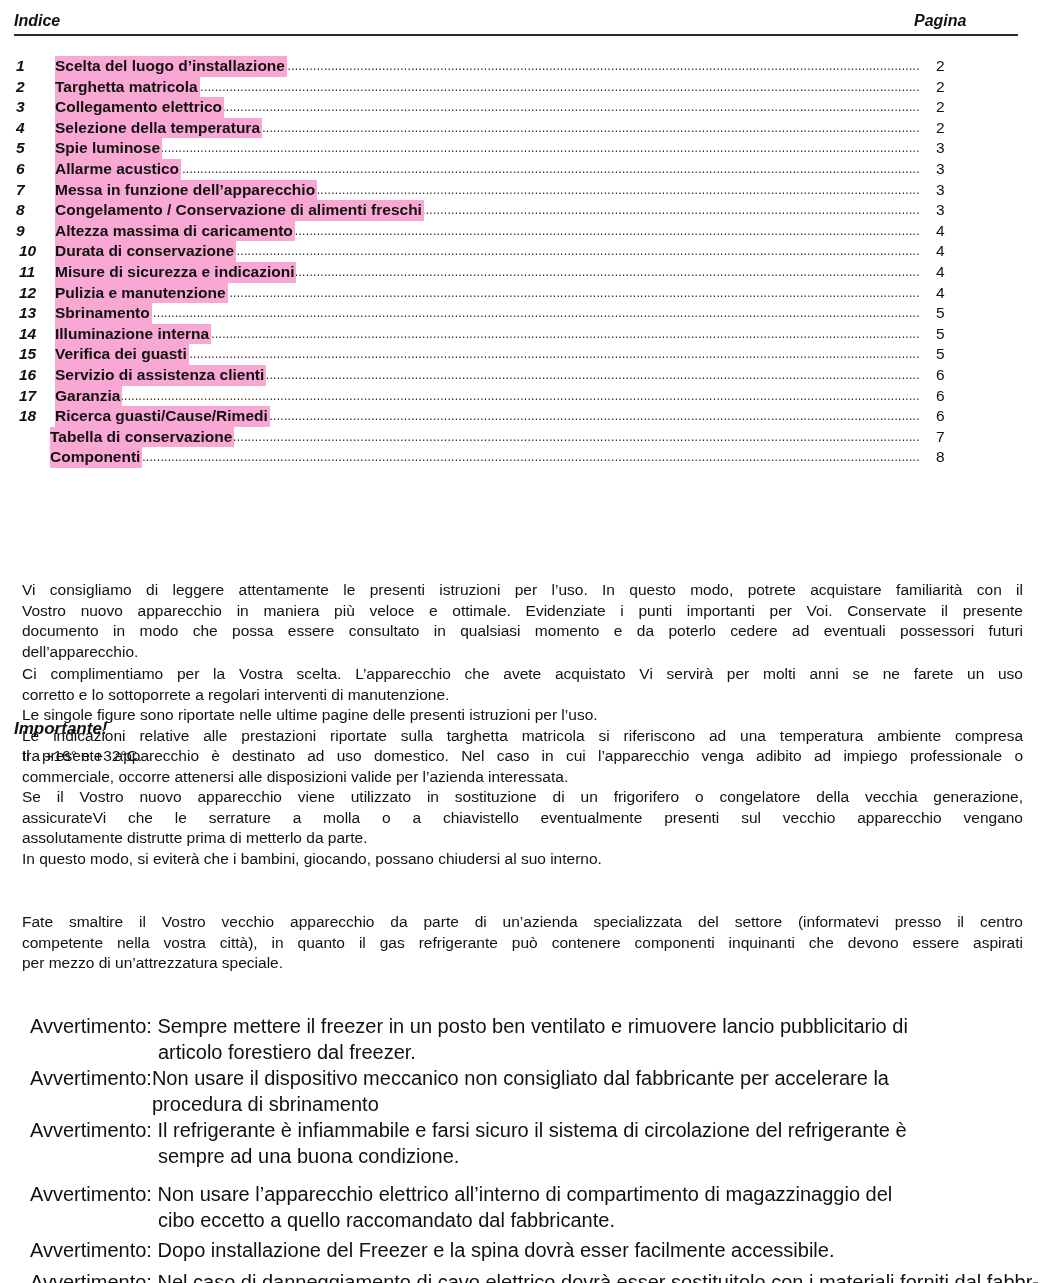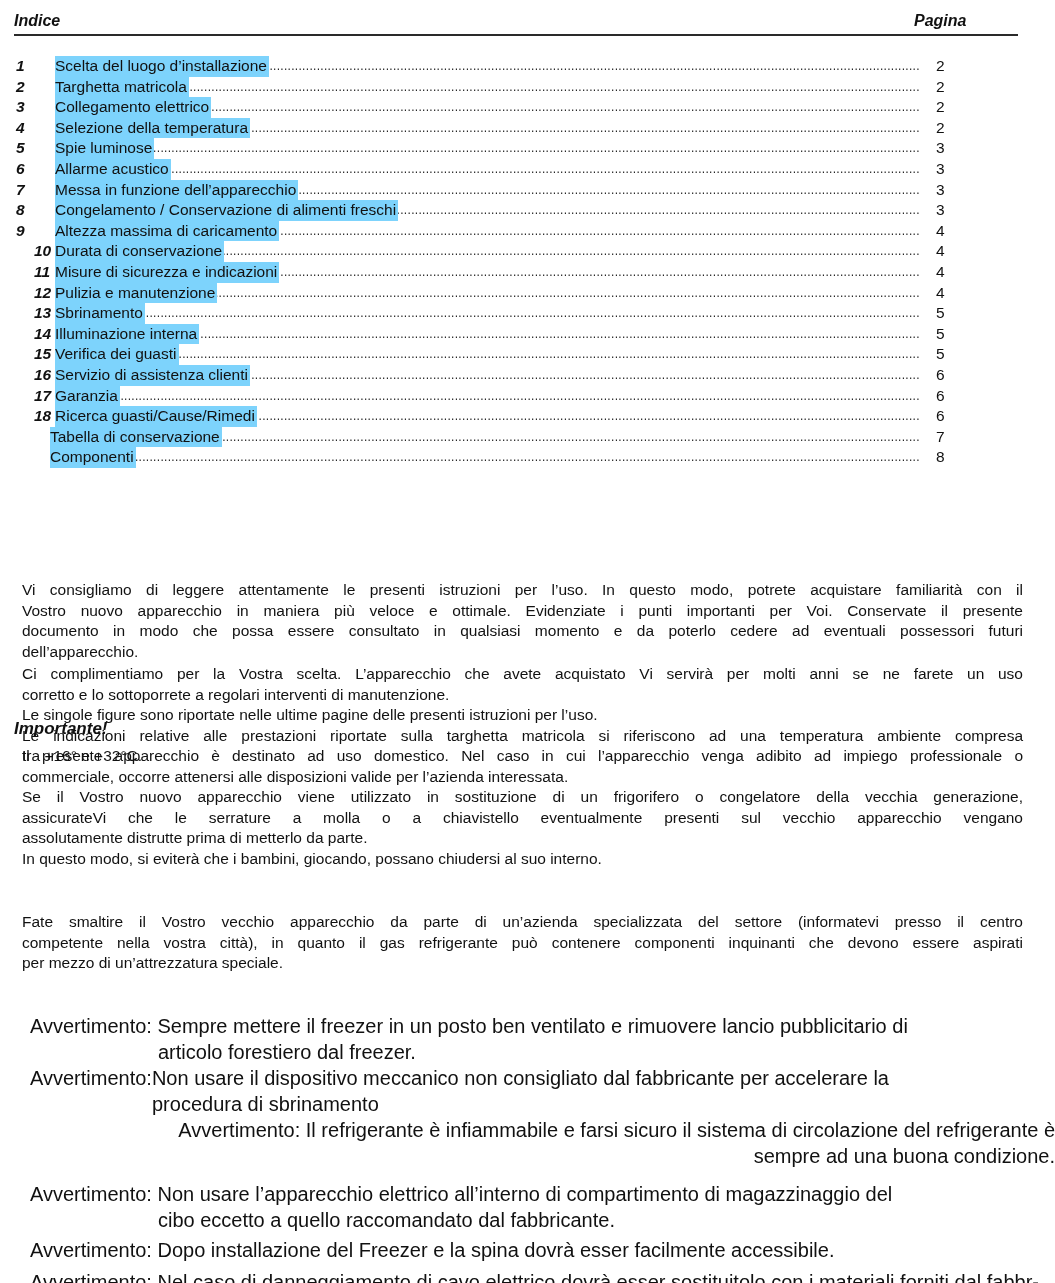--- a/index.html
+++ b/index.html
@@ -10,22 +10,22 @@
     .header {
       position: absolute; left: 14px; top: 8px; width: 1004px; height: 26px;
       border-bottom: 2px solid #2a2a2a;
     }
     .header .title { position: absolute; left: 0; top: 4px; font-size: 16px; font-weight: bold; font-style: italic; text-align: right; }
     .header .page-label { position: absolute; left: 900px; top: 4px; font-size: 16px; font-weight: bold; font-style: italic; }
 
     .toc { position: absolute; left: 14px; top: 56px; width: 950px; }
     .toc-row { position: relative; height: 20.6px; font-size: 15.5px; line-height: 20.6px; }
     .toc-num { position: absolute; left: 2px; top: 0; font-weight: bold; font-style: italic; width: 30px; }
-    .toc-num.two { left: 20px; }
-    .toc-title { position: absolute; left: 41px; top: 0; white-space: nowrap; background: #7dd3fc; padding-right: 2px; z-index: 2; }
+    .toc-num.two { left: 5px; }
+    .toc-title { position: absolute; left: 41px; top: 0; white-space: nowrap; background: #f9a8d4; padding-right: 2px; z-index: 2; font-weight: bold; }
     .toc-row.sub .toc-title { left: 36px; }
     .toc-dots {
       position: absolute; left: 41px; right: 44px; top: 0; overflow: hidden; white-space: nowrap;
       font-size: 12px; letter-spacing: 0.3px; color: #222; z-index: 1;
     }
     .toc-dots::after { content: "............................................................................................................................................................................................................................................................."; }
     .toc-page { position: absolute; left: 922px; top: 0; width: 20px; text-align: left; }
 
     .para { position: absolute; left: 14px; width: 1001px; font-size: 15.5px; line-height: 20.5px; text-align: justify; margin: 8px; }
     .line { display: block; }
@@ -206,21 +206,21 @@
 
 <div class="warnings" id="warnings">
     <div class="warn" style="margin-top: 0px;">
       <span class="l1">Avvertimento: Sempre mettere il freezer in un posto ben ventilato e rimuovere lancio pubblicitario di</span>
       <span class="l2">articolo forestiero dal freezer.</span>
     </div>
     <div class="warn" style="margin-top: 0px;">
       <span class="l1">Avvertimento:Non usare il dispositivo meccanico non consigliato dal  fabbricante per accelerare la</span>
       <span class="l2" style="padding-left: 122px;">procedura di sbrinamento</span>
     </div>
-    <div class="warn" style="margin-top: 0px; text-align: right;">
+    <div class="warn" style="margin-top: 0px;">
       <span class="l1">Avvertimento: Il refrigerante è infiammabile e farsi sicuro il sistema di circolazione del refrigerante è</span>
       <span class="l2">sempre ad una buona condizione.</span>
     </div>
     <div class="warn" style="margin-top: 12px;">
       <span class="l1">Avvertimento: Non usare l’apparecchio elettrico all’interno di compartimento di magazzinaggio del</span>
       <span class="l2">cibo eccetto a quello raccomandato dal fabbricante.</span>
     </div>
     <div class="warn" style="margin-top: 4px;">
       <span class="l1">Avvertimento: Dopo installazione del Freezer e la spina dovrà esser facilmente accessibile.</span>
     </div>

